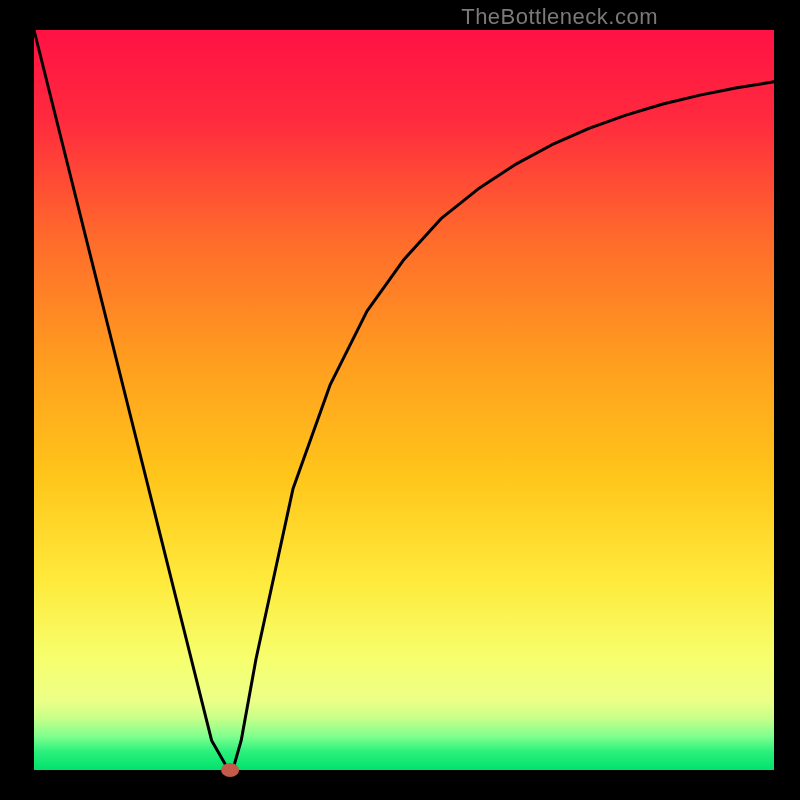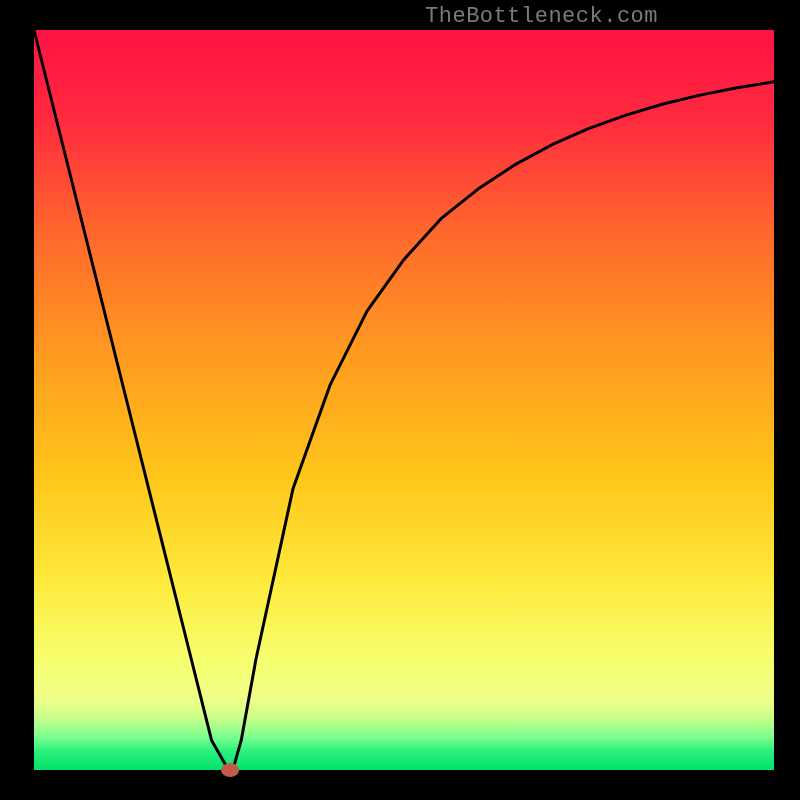--- a/index.html
+++ b/index.html
@@ -10,21 +10,20 @@
     overflow: hidden;
     background: #000;
     font-family: Arial, Helvetica, sans-serif;
   }
   .chart-container {
     position: absolute;
     top: 0;
     left: 0;
     width: 668px;
     height: 800px;
-    font-family: Liberation Mono, monospace;
   }
   .watermark {
     position: absolute;
     top: 4px;
     right: 10px;
     color: #7a7a7a;
     font-size: 22px;
     letter-spacing: 0.5px;
     z-index: 20;
   }

